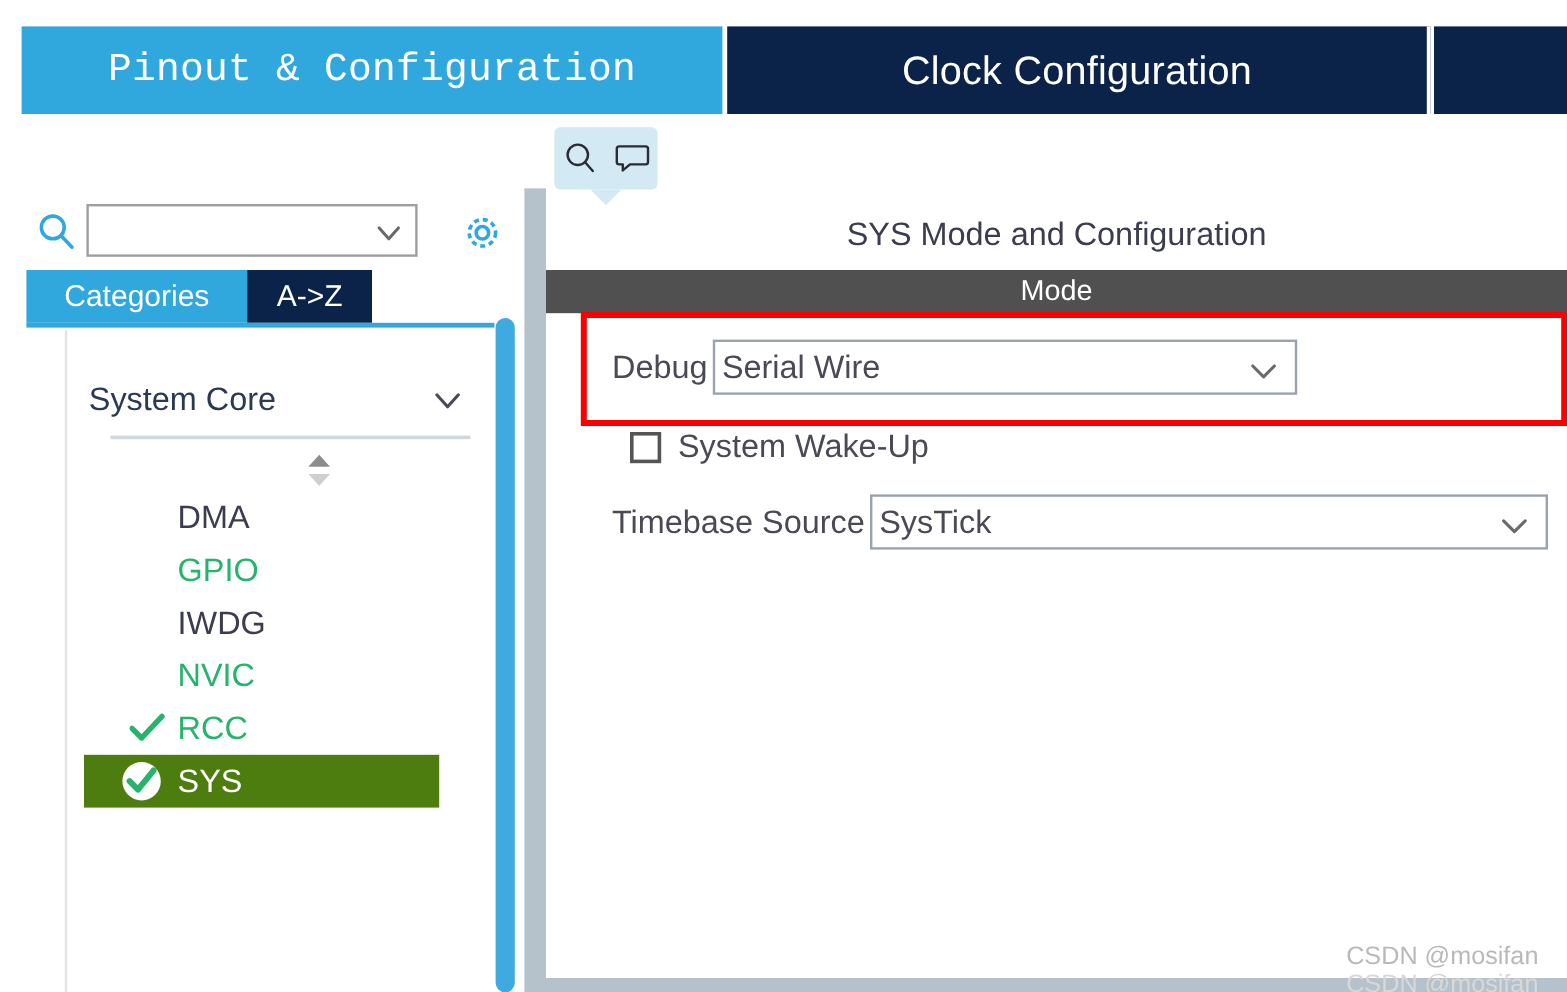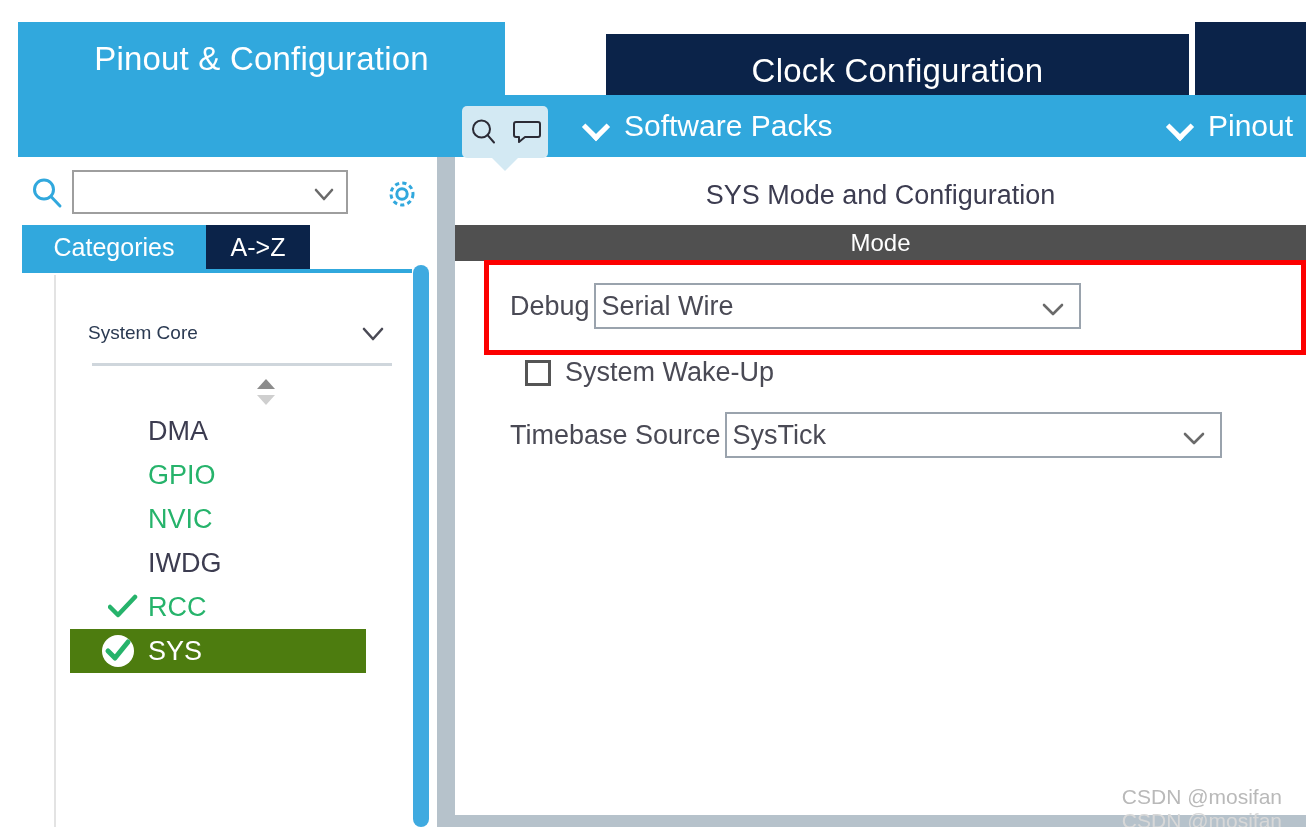--- a/index.html
+++ b/index.html
@@ -14,22 +14,22 @@
   .root{position:absolute;inset:0;background:#fff;}
 
   
   .tabbar{position:absolute;left:0;top:0;width:1306px;height:95px;background:#ffffff;}
   .tab{
     position:absolute;top:22px;height:73px;
     display:flex;align-items:center;justify-content:center;
     color:#ffffff;font-size:33px;letter-spacing:0.2px;
     box-sizing:border-box;white-space:nowrap;
   }
-  .tab-active{left:18px;width:487px;background:#31a8dd;}
-  .tab-clock{left:606px;width:586px;background:#0b2349;border-right:3px solid #ffffff;margin-top:12px;}
+  .tab-active{left:18px;width:584px;background:#31a8dd;font-family:Liberation Mono, monospace;}
+  .tab-clock{left:606px;width:586px;background:#0b2349;border-right:3px solid #ffffff;}
   .tab-third{left:1195px;width:111px;background:#0b2349;}
 
   
   .toolbar{position:absolute;left:18px;top:95px;width:1288px;height:62px;background:#31a8dd;}
   .tb-item{
     position:absolute;top:0;height:62px;display:flex;align-items:center;
     color:#ffffff;font-size:30px;white-space:nowrap;
   }
   .tb-sw{left:566px;}
   .tb-pin{left:1150px;}
@@ -82,21 +82,21 @@
   .catline{position:absolute;left:22px;top:112px;width:390px;height:4px;background:#31a8dd;}
 
   .treebox{
     position:absolute;left:54px;top:118px;width:358px;height:552px;
     background:#ffffff;border-left:2px solid #e3e3e3;box-sizing:border-box;
   }
   .groupheader{
     position:absolute;left:14px;top:36px;width:330px;height:44px;
     display:flex;align-items:center;
   }
-  .groupheader .gh-label{font-size:19px;color:#2b3a52;margin-left:18px;}
+  .groupheader .gh-label{font-size:27px;color:#2b3a52;margin-left:4px;}
   .groupheader .gh-chev{position:absolute;right:14px;top:10px;width:26px;height:26px;}
   .grouprule{position:absolute;left:36px;top:88px;width:300px;height:3px;background:#cfd6dc;}
 
   .spinner{position:absolute;left:196px;top:100px;width:28px;height:34px;}
 
   .tree{position:absolute;left:14px;top:134px;width:330px;}
   .titem{
     position:relative;height:44px;display:flex;align-items:center;
     font-size:27px;color:#3c3c50;padding-left:78px;box-sizing:border-box;
   }
@@ -136,21 +136,21 @@
   .row-time{left:55px;top:255px;}
 
   .flabel{font-size:27px;color:#4a4a55;white-space:nowrap;}
   .fselect{
     position:relative;height:46px;border:2px solid #9aa3ad;background:#ffffff;
     box-sizing:border-box;display:flex;align-items:center;
   }
   .fselect .fval{font-size:27px;color:#4a4a55;margin-left:6px;white-space:nowrap;}
   .fselect .sel-chev{position:absolute;right:14px;top:12px;width:24px;height:24px;}
   .sel-debug{width:487px;margin-left:4px;}
-  .sel-time{width:497px;margin-left:4px;}
+  .sel-time{width:565px;margin-left:4px;}
 
   .cbox{
     width:26px;height:26px;border:3px solid #555;background:#fff;box-sizing:border-box;
     margin-right:14px;
   }
 
   .grayband{position:absolute;left:0;top:658px;width:851px;height:18px;background:#b6c2cb;}
 
   .watermark{
     position:absolute;right:24px;bottom:18px;
@@ -168,30 +168,20 @@
       <span>Pinout &amp; Configuration</span>
     </div>
     <div class="tab tab-clock">
       <span>Clock Configuration</span>
     </div>
     <div class="tab tab-third">
       <span></span>
     </div>
   </div>
 
-  <div class="toolbar">
-    <div class="tb-item tb-sw">
-      <span class="chev"></span>
-      <span>Software Packs</span>
-    </div>
-    <div class="tb-item tb-pin">
-      <span class="chev"></span>
-      <span>Pinout</span>
-    </div>
-  </div>
 
   <div class="iconbox">
     <span class="ic">
       <svg viewBox="0 0 30 30" width="30" height="30" aria-hidden="true">
         <circle cx="12.5" cy="12" r="8.5" fill="none" stroke="#2b2b35" stroke-width="2"></circle>
         <line x1="18.6" x2="25" y1="18.2" y2="25.5" stroke="#2b2b35" stroke-width="2" stroke-linecap="round"></line>
       </svg>
     </span>
     <span class="ic">
       <svg viewBox="0 0 30 30" width="30" height="30" aria-hidden="true">
@@ -260,26 +250,26 @@
       <div class="tree">
 
         <div class="titem" style="color:#3c3c50">
           <span>DMA</span>
         </div>
 
         <div class="titem green">
           <span>GPIO</span>
         </div>
 
+        <div class="titem" style="color:#3c3c50">
+          <span>IWDG</span>
+        </div>
+
         <div class="titem green">
           <span>NVIC</span>
-        </div>
-
-        <div class="titem" style="color:#3c3c50">
-          <span>IWDG</span>
         </div>
 
         <div class="titem green">
           <span class="tick">
             <svg viewBox="0 0 30 26" width="30" height="26" aria-hidden="true">
               <polyline points="2,13 10,21 27,3" fill="none" stroke="#26b36b" stroke-width="4.5" stroke-linecap="round" stroke-linejoin="round"></polyline>
             </svg>
           </span>
           <span>RCC</span>
         </div>

